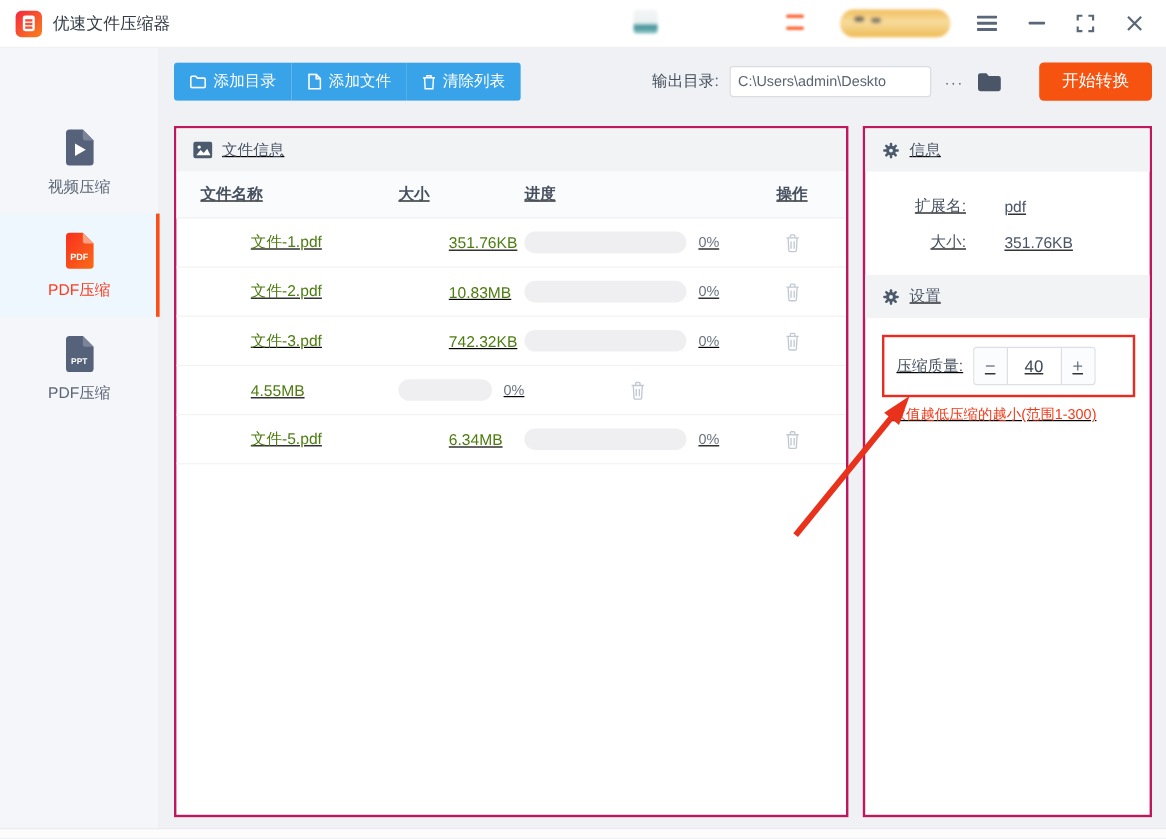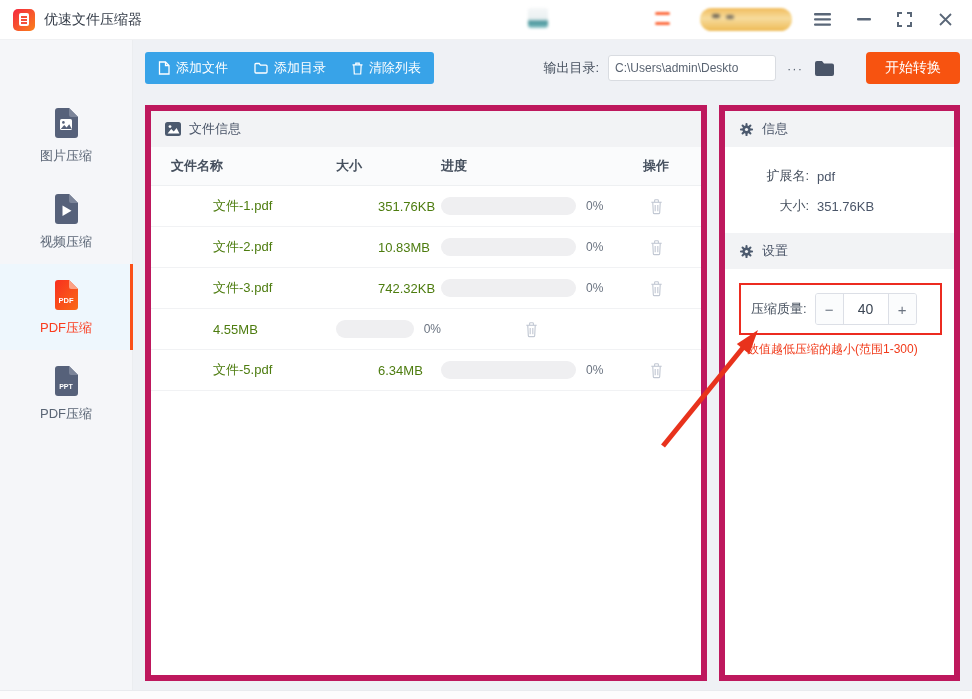--- a/index.html
+++ b/index.html
@@ -39,40 +39,40 @@
   .tb-btn{display:flex;align-items:center;gap:6px;padding:0 13px;background:#38a3e8;color:#fff;font-size:13px;border:none;cursor:pointer;}
   .out-area{display:flex;align-items:center;gap:9px;}
   .out-label{font-size:13px;color:#46505e;}
   .out-input{width:168px;height:26px;border:1px solid #d9dce1;border-radius:3px;background:#fff;
     font-size:12px;color:#5a6472;padding:0 6px;box-sizing:border-box;font-family:inherit;}
   .dots-btn{font-size:13px;color:#5a6472;letter-spacing:1px;cursor:pointer;padding:0 2px;background:none;border:none;}
   .folder-btn{cursor:pointer;display:flex;}
   .start-btn{margin-left:22px;height:32px;padding:0 19px;background:#f75310;color:#fff;font-size:14px;border:none;border-radius:4px;cursor:pointer;}
   
   .cards{display:flex;gap:12px;margin:21px 12px 0 12px;height:576px;}
-  .card{background:#fff;border:6px solid #be185d;box-sizing:border-box;}
+  .card{background:#fff;border:2px solid #be185d;box-sizing:border-box;text-decoration:underline;}
   .table-card{flex:1;min-width:0;display:flex;flex-direction:column;}
   .panel-head{height:36px;background:#f2f3f5;display:flex;align-items:center;gap:8px;padding:0 14px;flex-shrink:0;}
   .panel-head .ph-title{font-size:13px;color:#4a5568;}
   .col-head{display:grid;grid-template-columns:165px 105px 1fr 70px;align-items:center;height:38px;
     background:#fafbfc;border-bottom:1px solid #eef0f2;padding:0 10px 0 20px;flex-shrink:0;}
   .col-head span{font-size:13px;font-weight:bold;color:#46505e;}
   .col-head .c-ops{text-align:center;}
   .frow{display:grid;grid-template-columns:165px 105px 1fr 70px;align-items:center;height:40px;
     border-bottom:1px solid #f1f2f4;padding:0 10px 0 20px;}
   .frow .f-name,.frow .f-size{font-size:13px;color:#4d7c0f;margin-left:42px;}
   .prog-cell{display:flex;align-items:center;gap:10px;}
   .prog-track{width:135px;height:18px;border-radius:9px;background:#efeff1;}
   .prog-pct{font-size:12px;color:#6a7380;}
   .ops-cell{display:flex;justify-content:center;}
   .trash-btn{cursor:pointer;display:flex;background:none;border:none;padding:2px;}
   
   .right-card{width:241px;flex-shrink:0;display:flex;flex-direction:column;}
   .info-body{padding:14px 0 12px 0;}
-  .info-row{display:flex;align-items:center;height:30px;}
+  .info-row{display:flex;align-items:center;height:30px;gap:24px;}
   .info-row .ilabel{width:84px;text-align:right;font-size:13px;color:#46505e;}
   .info-row .ivalue{margin-left:8px;font-size:13px;color:#4a5568;}
   .settings-body{position:relative;padding-top:14px;}
   .quality-wrap{margin:0 12px 0 14px;border:2px solid #ec2b20;padding:8px 8px 8px 10px;display:flex;align-items:center;gap:8px;box-sizing:border-box;}
   .q-label{font-size:13px;color:#46505e;white-space:nowrap;}
   .stepper{display:flex;align-items:stretch;height:30px;border:1px solid #dcdfe6;border-radius:3px;background:#fff;overflow:hidden;}
   .step-btn{width:28px;display:flex;align-items:center;justify-content:center;font-size:15px;color:#6a7380;background:#fbfcfd;border:none;cursor:pointer;padding:0;font-family:inherit;}
   .step-btn.minus{border-right:1px solid #dcdfe6;}
   .step-btn.plus{border-left:1px solid #dcdfe6;}
   .step-value{width:44px;border:none;text-align:center;font-size:14px;color:#3c4654;font-family:inherit;padding:0;}
@@ -127,30 +127,20 @@
         <svg width="13" height="13" viewBox="0 0 13 13" stroke="#5a6778" stroke-width="1.8">
             <path d="M1 1 L12 12 M12 1 L1 12"></path>
           </svg>
       </div>
     </div>
   </div>
 
   <div class="body">
 
     <div class="sidebar">
-      <div class="side-item">
-        <svg width="34" height="34" viewBox="0 0 34 34">
-          <path d="M9 2 h11 l9 9 v18 a3 3 0 0 1 -3 3 H9 a3 3 0 0 1 -3 -3 V5 a3 3 0 0 1 3 -3 z" fill="#56617a"></path>
-          <path d="M20 2 l9 9 h-7 a2 2 0 0 1 -2 -2 z" fill="#7b8499"></path>
-          <rect x="11" y="13" width="12" height="11" rx="1.6" fill="#fff"></rect>
-          <circle cx="14.4" cy="16.4" r="1.3" fill="#56617a"></circle>
-          <path d="M11.8 23 l3.4-4 2.4 2.4 2.6-3.2 2.6 4.8 z" fill="#56617a"></path>
-        </svg>
-        <span class="side-label">图片压缩</span>
-      </div>
       <div class="side-item">
         <svg width="34" height="34" viewBox="0 0 34 34">
           <path d="M9 2 h11 l9 9 v18 a3 3 0 0 1 -3 3 H9 a3 3 0 0 1 -3 -3 V5 a3 3 0 0 1 3 -3 z" fill="#56617a"></path>
           <path d="M20 2 l9 9 h-7 a2 2 0 0 1 -2 -2 z" fill="#7b8499"></path>
           <path d="M13.5 13.5 l9 5.2 -9 5.2 z" fill="#fff"></path>
         </svg>
         <span class="side-label">视频压缩</span>
       </div>
       <div class="side-item selected">
         <svg width="34" height="34" viewBox="0 0 34 34">
@@ -174,31 +164,31 @@
         </svg>
         <span class="side-label">PDF压缩</span>
       </div>
     </div>
 
     <div class="main">
 
       <div class="toolbar">
         <div class="btn-group">
           <button class="tb-btn">
+            <svg width="14" height="12" viewBox="0 0 14 12">
+                <path d="M1 2.5 a1 1 0 0 1 1-1 h3.2 l1.3 1.6 H12 a1 1 0 0 1 1 1 V10 a1 1 0 0 1 -1 1 H2 a1 1 0 0 1 -1 -1 z" fill="none" stroke="#fff" stroke-width="1.3"></path>
+              </svg>
+            <span>添加目录</span>
+          </button>
+          <button class="tb-btn">
             <svg width="12" height="14" viewBox="0 0 12 14">
                 <path d="M1.5 1 h6 l3.5 3.5 V13 h-9.5 z" fill="none" stroke="#fff" stroke-width="1.3"></path>
                 <path d="M7.5 1 V4.5 H11" fill="none" stroke="#fff" stroke-width="1.3"></path>
               </svg>
             <span>添加文件</span>
-          </button>
-          <button class="tb-btn">
-            <svg width="14" height="12" viewBox="0 0 14 12">
-                <path d="M1 2.5 a1 1 0 0 1 1-1 h3.2 l1.3 1.6 H12 a1 1 0 0 1 1 1 V10 a1 1 0 0 1 -1 1 H2 a1 1 0 0 1 -1 -1 z" fill="none" stroke="#fff" stroke-width="1.3"></path>
-              </svg>
-            <span>添加目录</span>
           </button>
           <button class="tb-btn">
             <svg width="11" height="13" viewBox="0 0 11 13">
                 <path d="M0.5 2.8 h10 M3.8 2.6 V1.2 h3.4 v1.4 M1.8 2.8 l0.5 9.2 h6.4 l0.5 -9.2" fill="none" stroke="#fff" stroke-width="1.2"></path>
               </svg>
             <span>清除列表</span>
           </button>
         </div>
         <div class="out-area">
           <span class="out-label">输出目录:</span>

